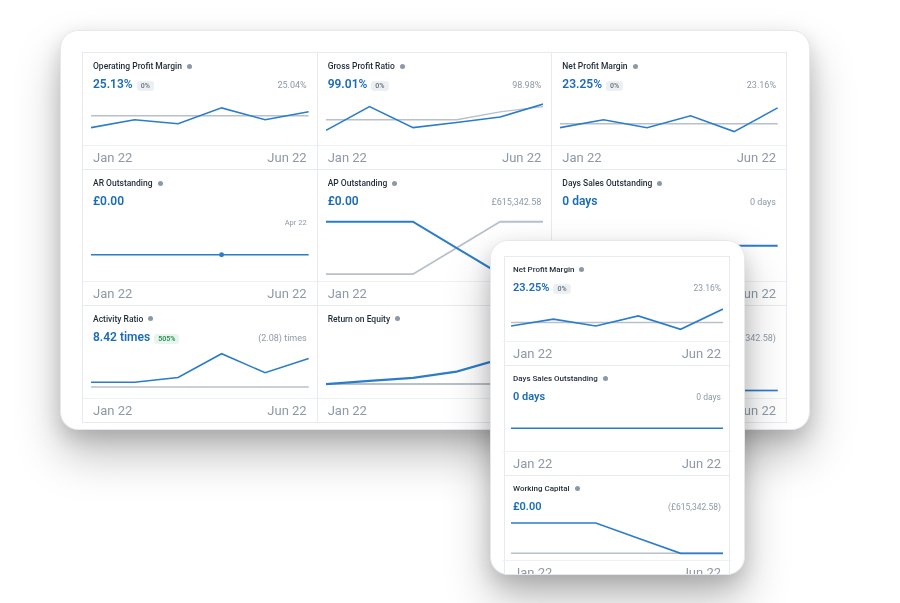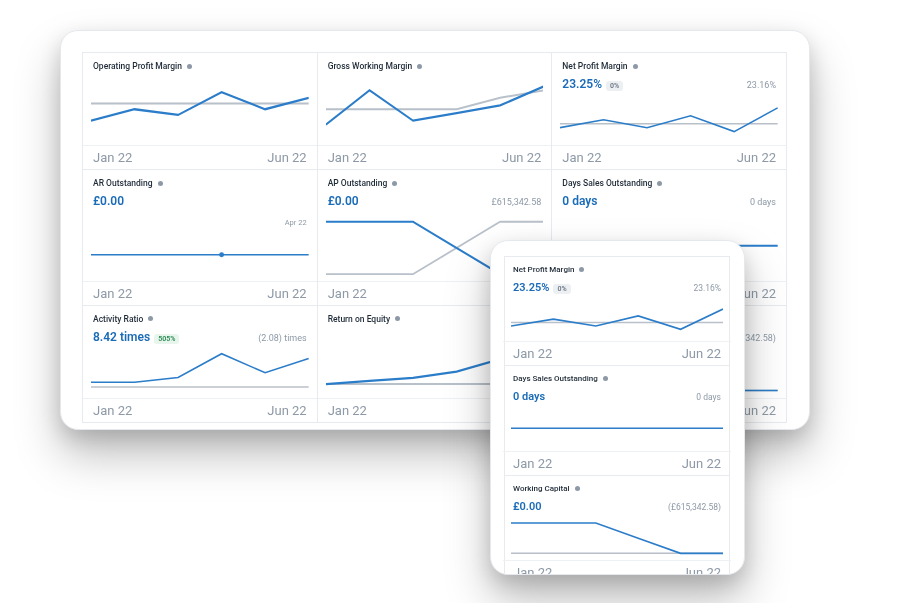--- a/index.html
+++ b/index.html
@@ -31,35 +31,43 @@
 <body>
 <div class="stage">
 
 <div class="device desktop">
   <div class="grid" id="desktop-grid">
         <div class="card">
           <div class="titleRow">
             <span class="title">Operating Profit Margin</span>
             <span class="dot"></span>
           </div>
+          <div class="valRow">
+            <span><span class="metric">25.13%</span><span class="badge gray">0%</span></span>
+            <span class="comp">25.04%</span>
+          </div>
           <div class="chartBox">
             <svg viewBox="0 0 220 48" preserveAspectRatio="none">
               <path d="M0.0 20.0 L44.0 20.0 L88.0 20.0 L132.0 20.0 L176.0 20.0 L220.0 20.0 " fill="none" stroke="#b8c0c9" stroke-width="1.4"></path>
               <path d="M0.0 32.0 L44.0 24.0 L88.0 28.0 L132.0 12.0 L176.0 24.0 L220.0 16.0 " fill="none" stroke="#2b7dc9" stroke-width="1.6"></path>
             </svg>
           </div>
           <div class="footRow">
             <span>Jan 22</span>
             <span>Jun 22</span>
           </div>
         </div>
         <div class="card">
           <div class="titleRow">
-            <span class="title">Gross Working Margin</span>
-            <span class="dot"></span>
+            <span class="title">Gross Profit Ratio</span>
+            <span class="dot"></span>
+          </div>
+          <div class="valRow">
+            <span><span class="metric">99.01%</span><span class="badge gray">0%</span></span>
+            <span class="comp">98.98%</span>
           </div>
           <div class="chartBox">
             <svg viewBox="0 0 220 48" preserveAspectRatio="none">
               <path d="M0.0 24.0 L44.0 24.0 L88.0 24.0 L132.0 24.0 L176.0 16.0 L220.0 10.7 " fill="none" stroke="#b8c0c9" stroke-width="1.4"></path>
               <path d="M0.0 34.7 L44.0 10.7 L88.0 32.0 L132.0 26.7 L176.0 21.3 L220.0 8.0 " fill="none" stroke="#2b7dc9" stroke-width="1.6"></path>
             </svg>
           </div>
           <div class="footRow">
             <span>Jan 22</span>
             <span>Jun 22</span>

